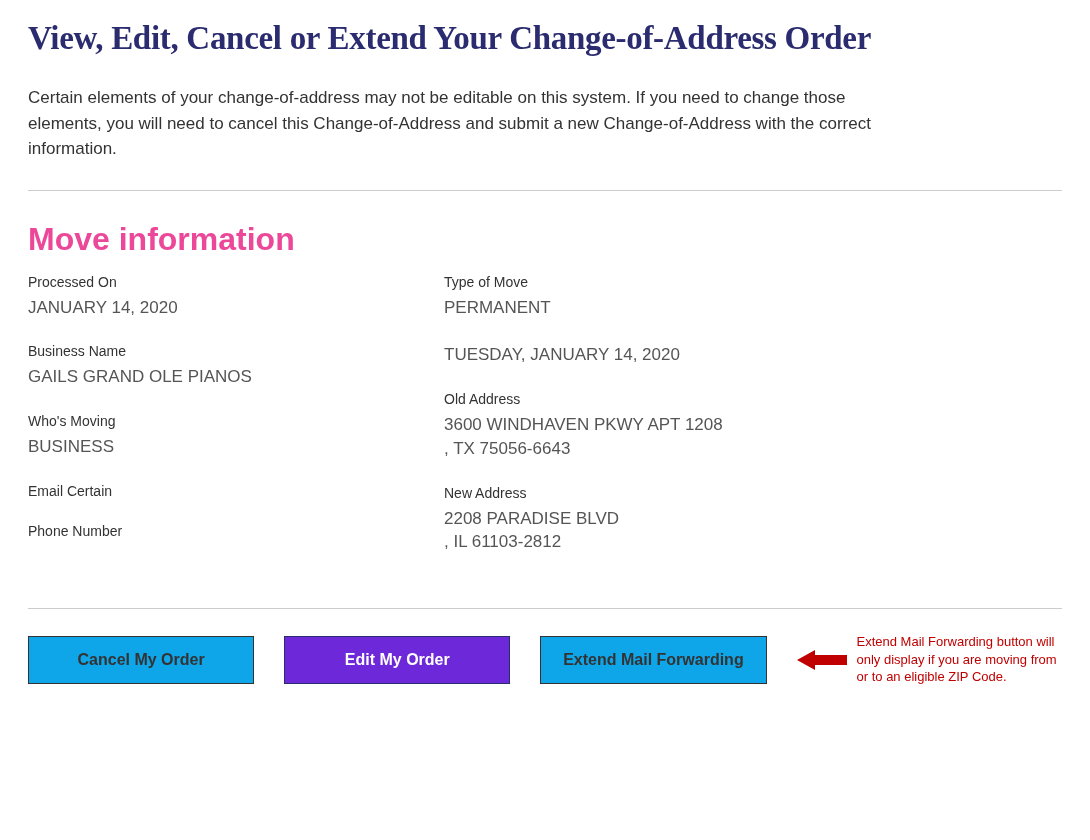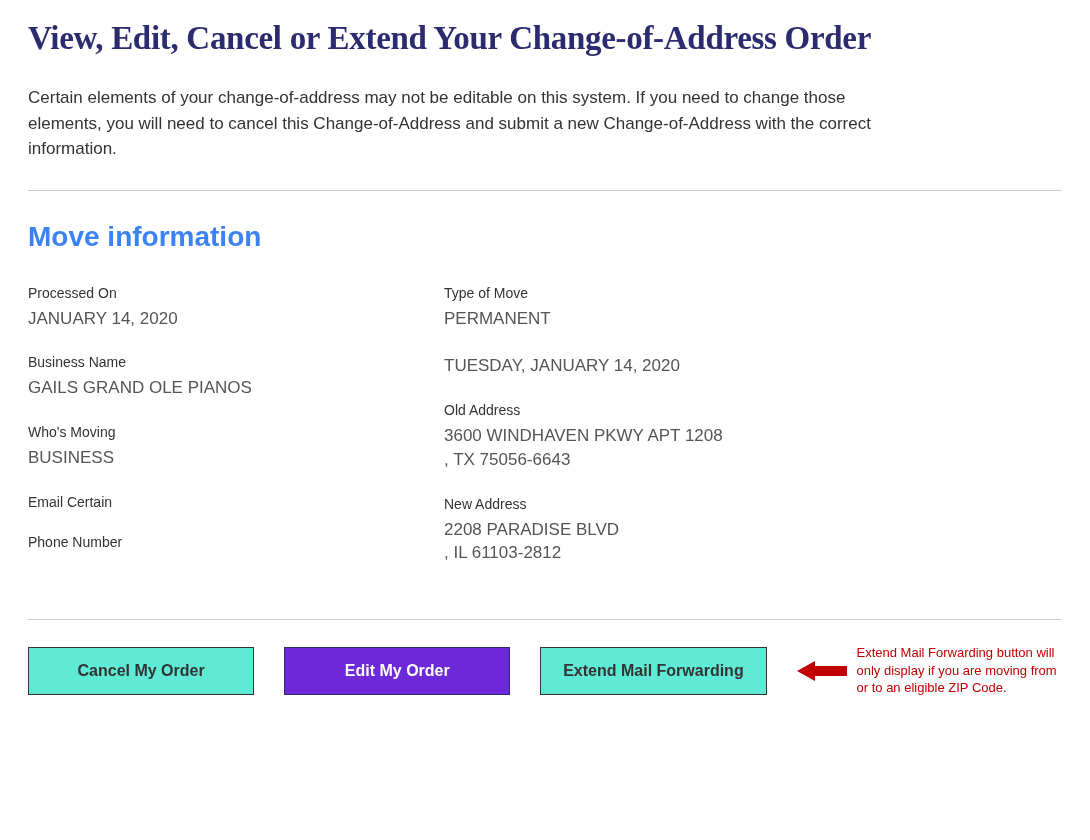--- a/index.html
+++ b/index.html
@@ -33,24 +33,24 @@
       border: none;
       border-top: 1px solid #cccccc;
       margin: 18px 0 30px 0;
     }
     .divider-bottom {
       border: none;
       border-top: 1px solid #cccccc;
       margin: 30px 0 24px 0;
     }
     .section-title {
-      color: #3b82f6;
-      font-size: 28px;
+      color: #ec4899;
+      font-size: 32px;
       font-weight: bold;
-      margin-bottom: 32px;
+      margin-bottom: 16px;
     }
     .info-grid {
       display: flex;
       gap: 36px;
     }
     .col {
       flex: 0 0 380px;
     }
     .col-left {
       flex: 0 0 380px;
@@ -74,21 +74,21 @@
       gap: 30px;
       align-items: center;
       position: relative;
     }
     .btn {
       width: 230px;
       height: 48px;
       font-size: 16px;
       font-weight: bold;
       border: 1px solid #333;
-      background: #5eead4;
+      background: #0ea5e9;
       color: #333;
       cursor: pointer;
       display: flex;
       align-items: center;
       justify-content: center;
     }
     .btn-primary {
       background: #6d28d9;
       color: #ffffff;
       border-color: #2b2c6f;

